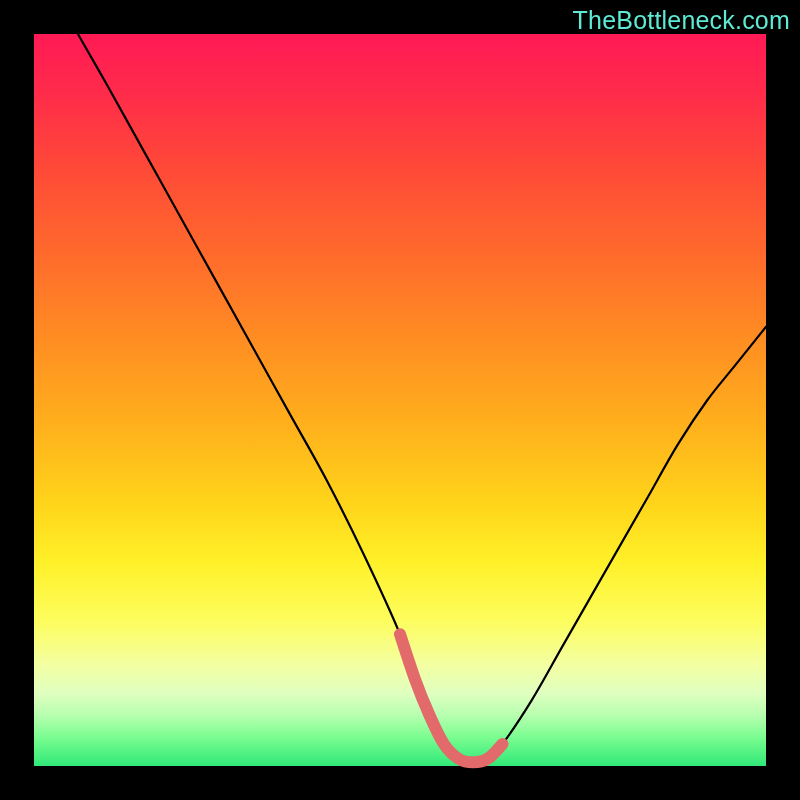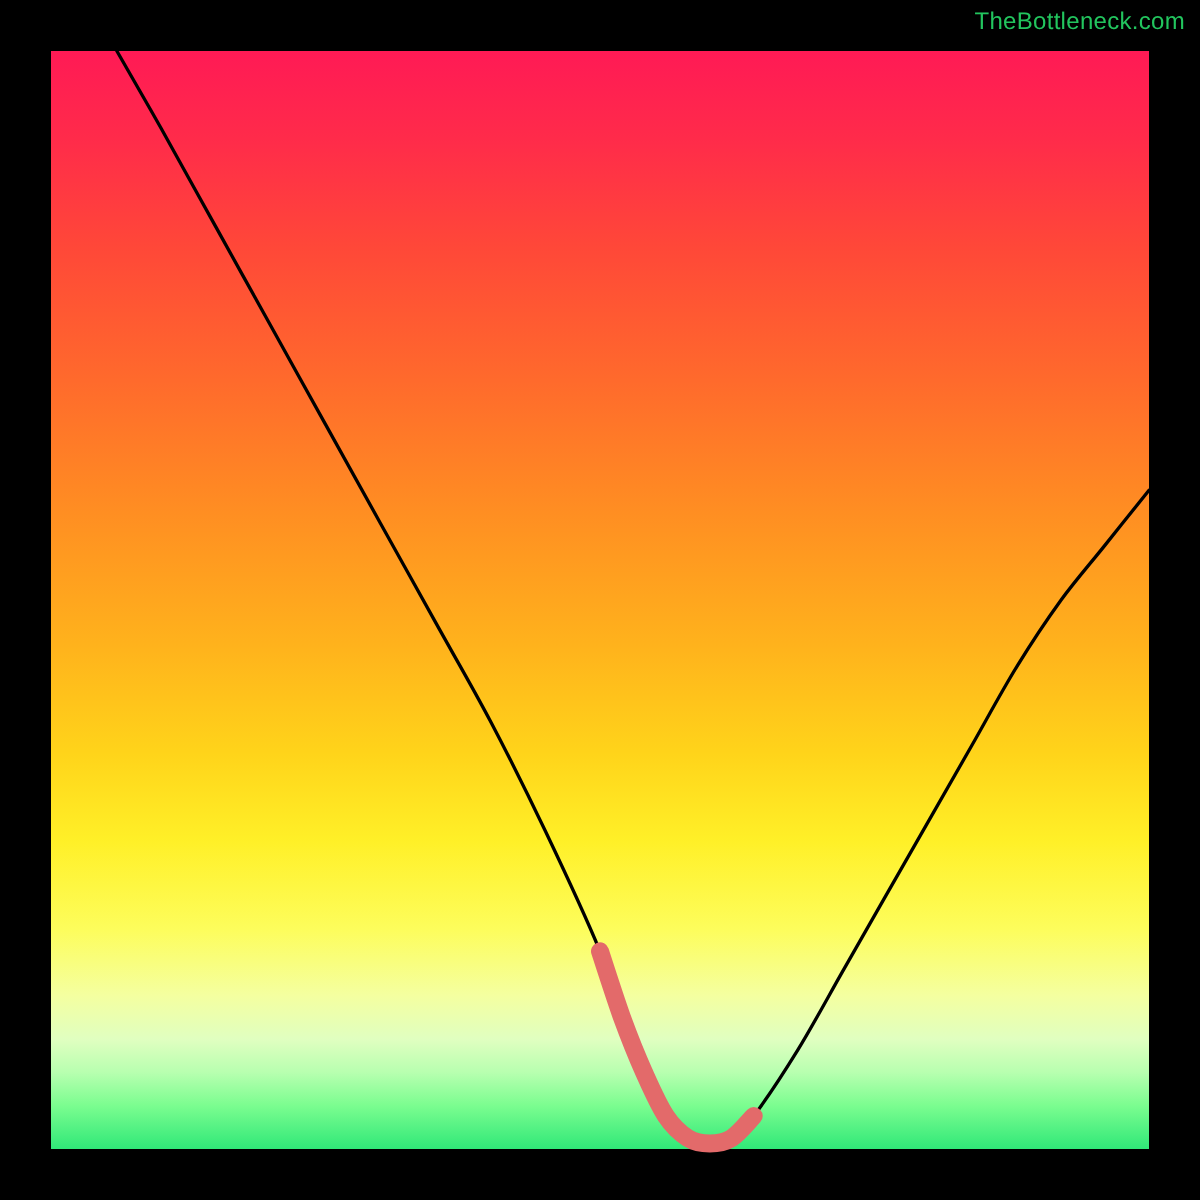--- a/index.html
+++ b/index.html
@@ -38,22 +38,22 @@
       #e0ffc0 90%,
       #b8ffb0 93%,
       #7cfd90 96%,
       #30e878 100%
     );
   }
   .watermark {
     position: absolute;
     top: 6px;
     right: 10px;
-    color: #22c55e;
-    font-size: 16px;
+    color: #5eead4;
+    font-size: 25px;
     font-weight: 500;
     letter-spacing: 0.2px;
     user-select: none;
   }
   svg.curve {
     position: absolute;
     left: 0;
     top: 0;
     width: 732px;
     height: 732px;

